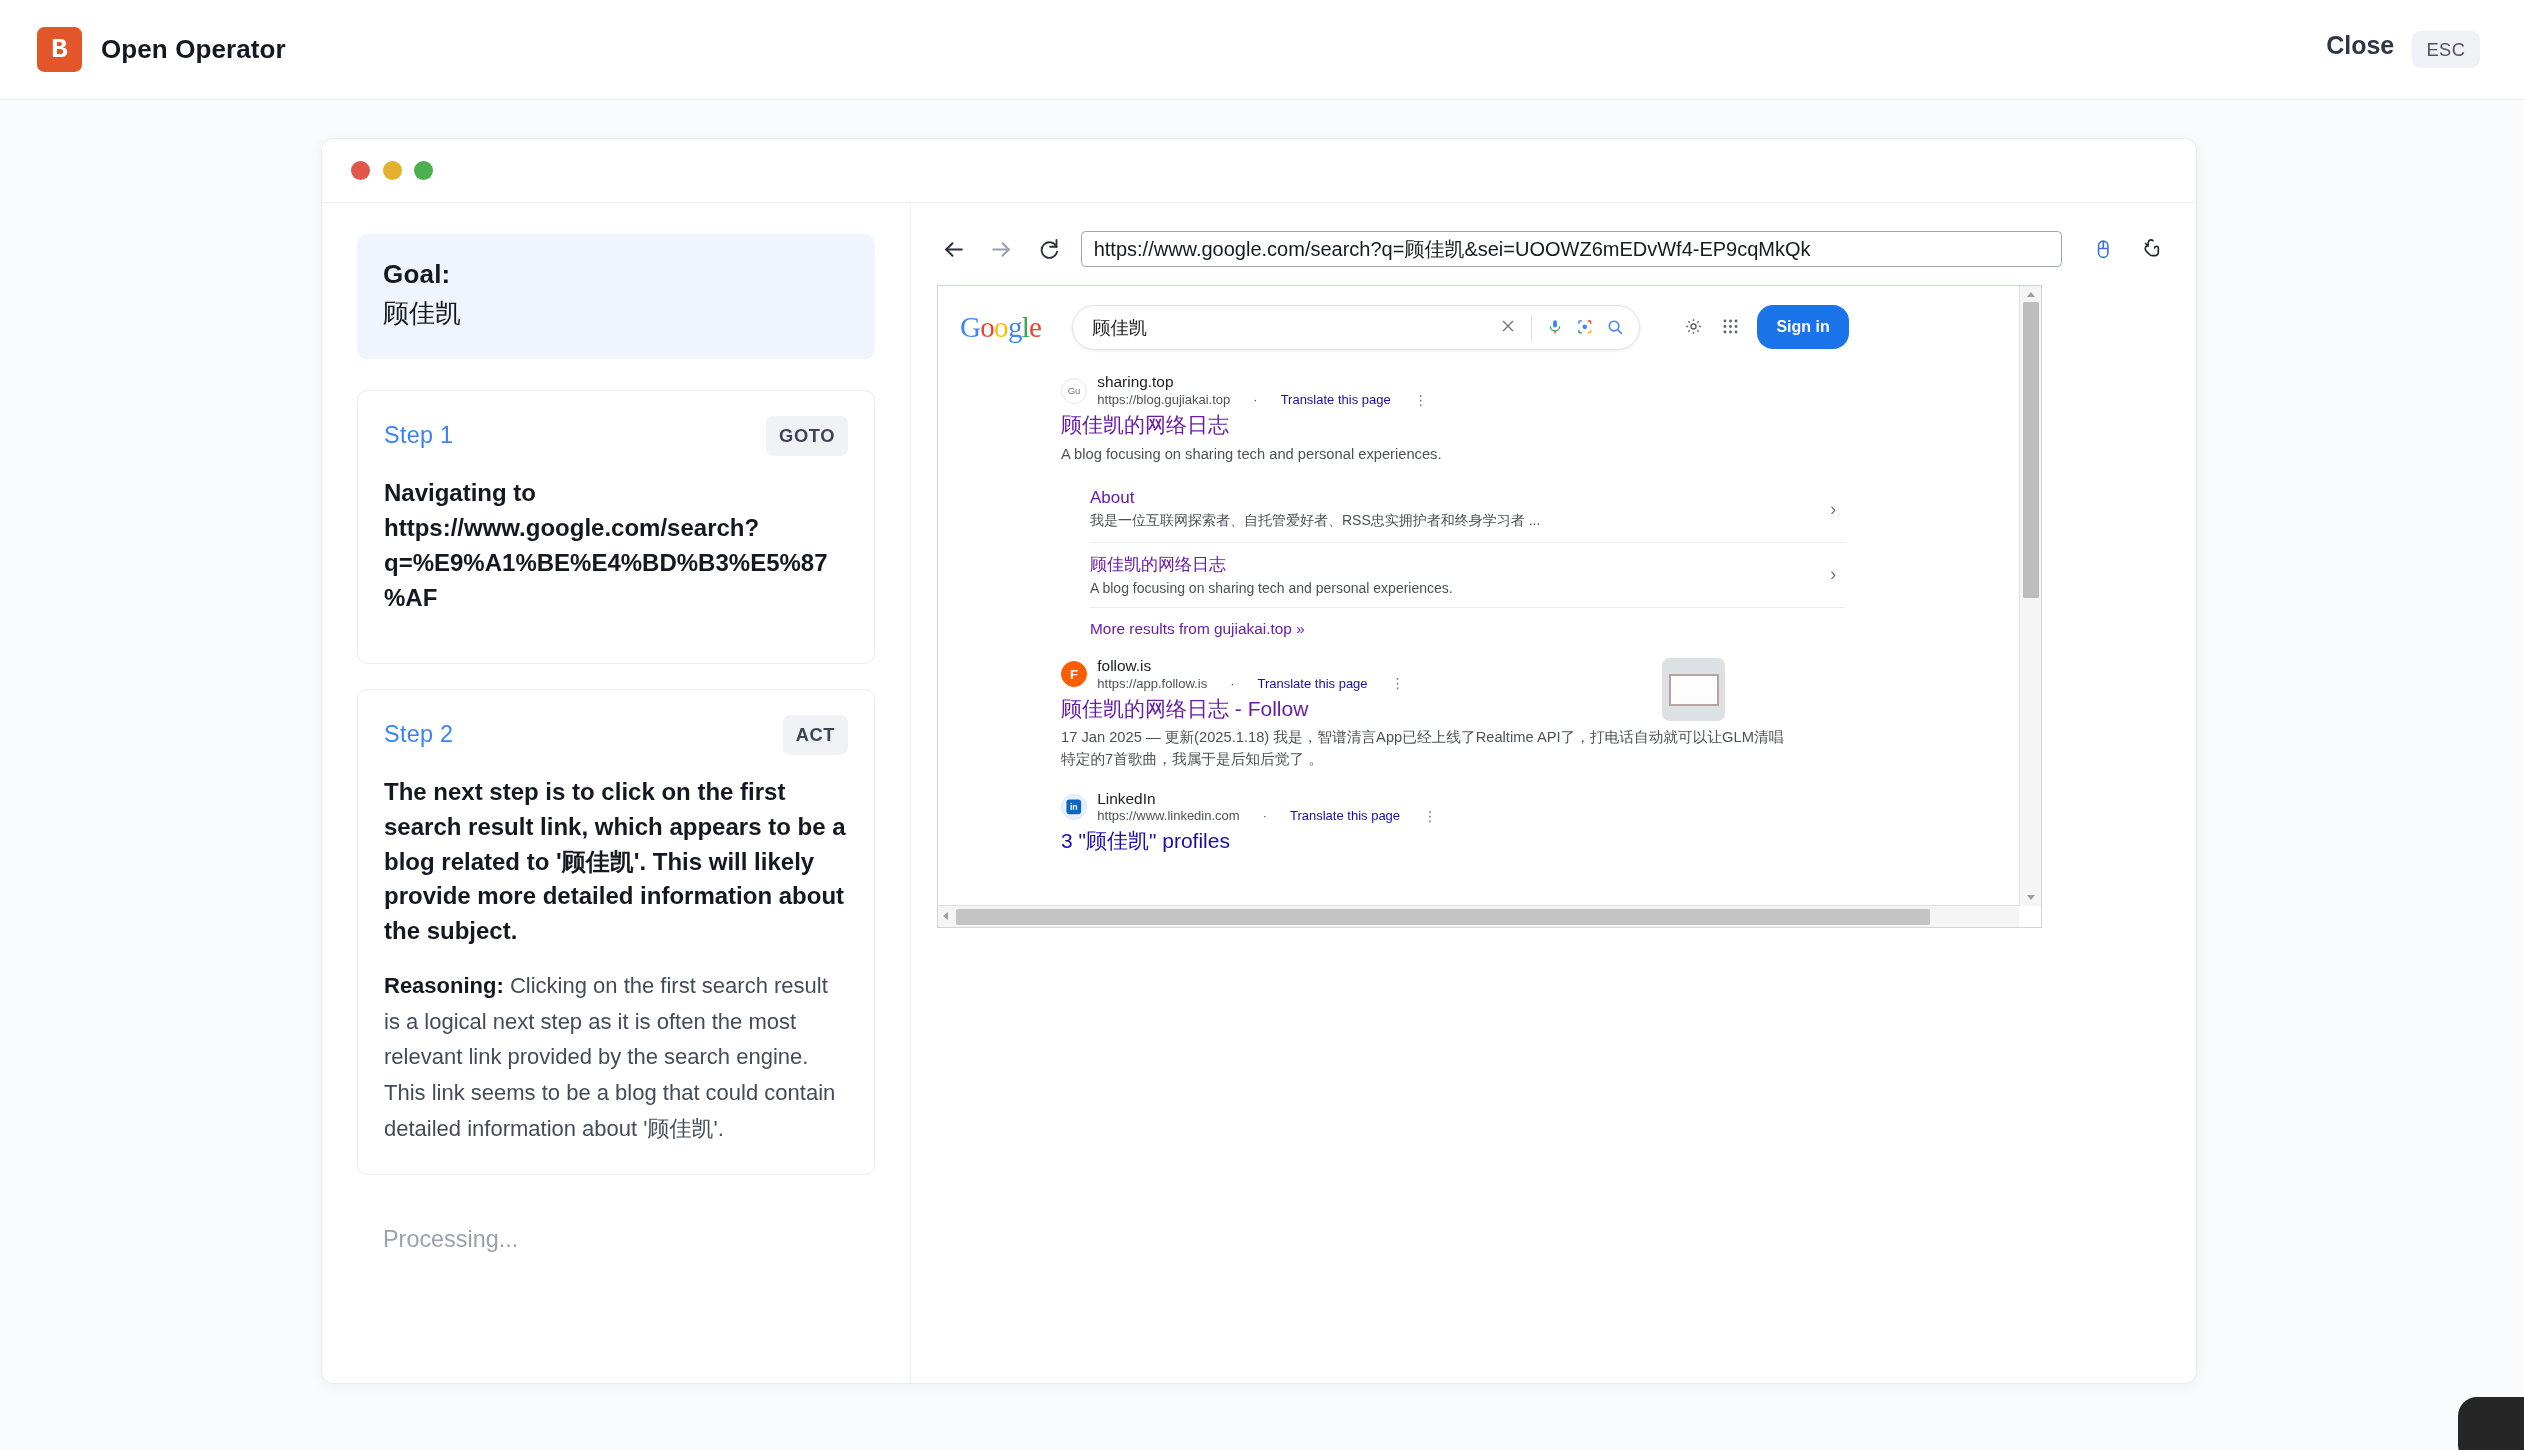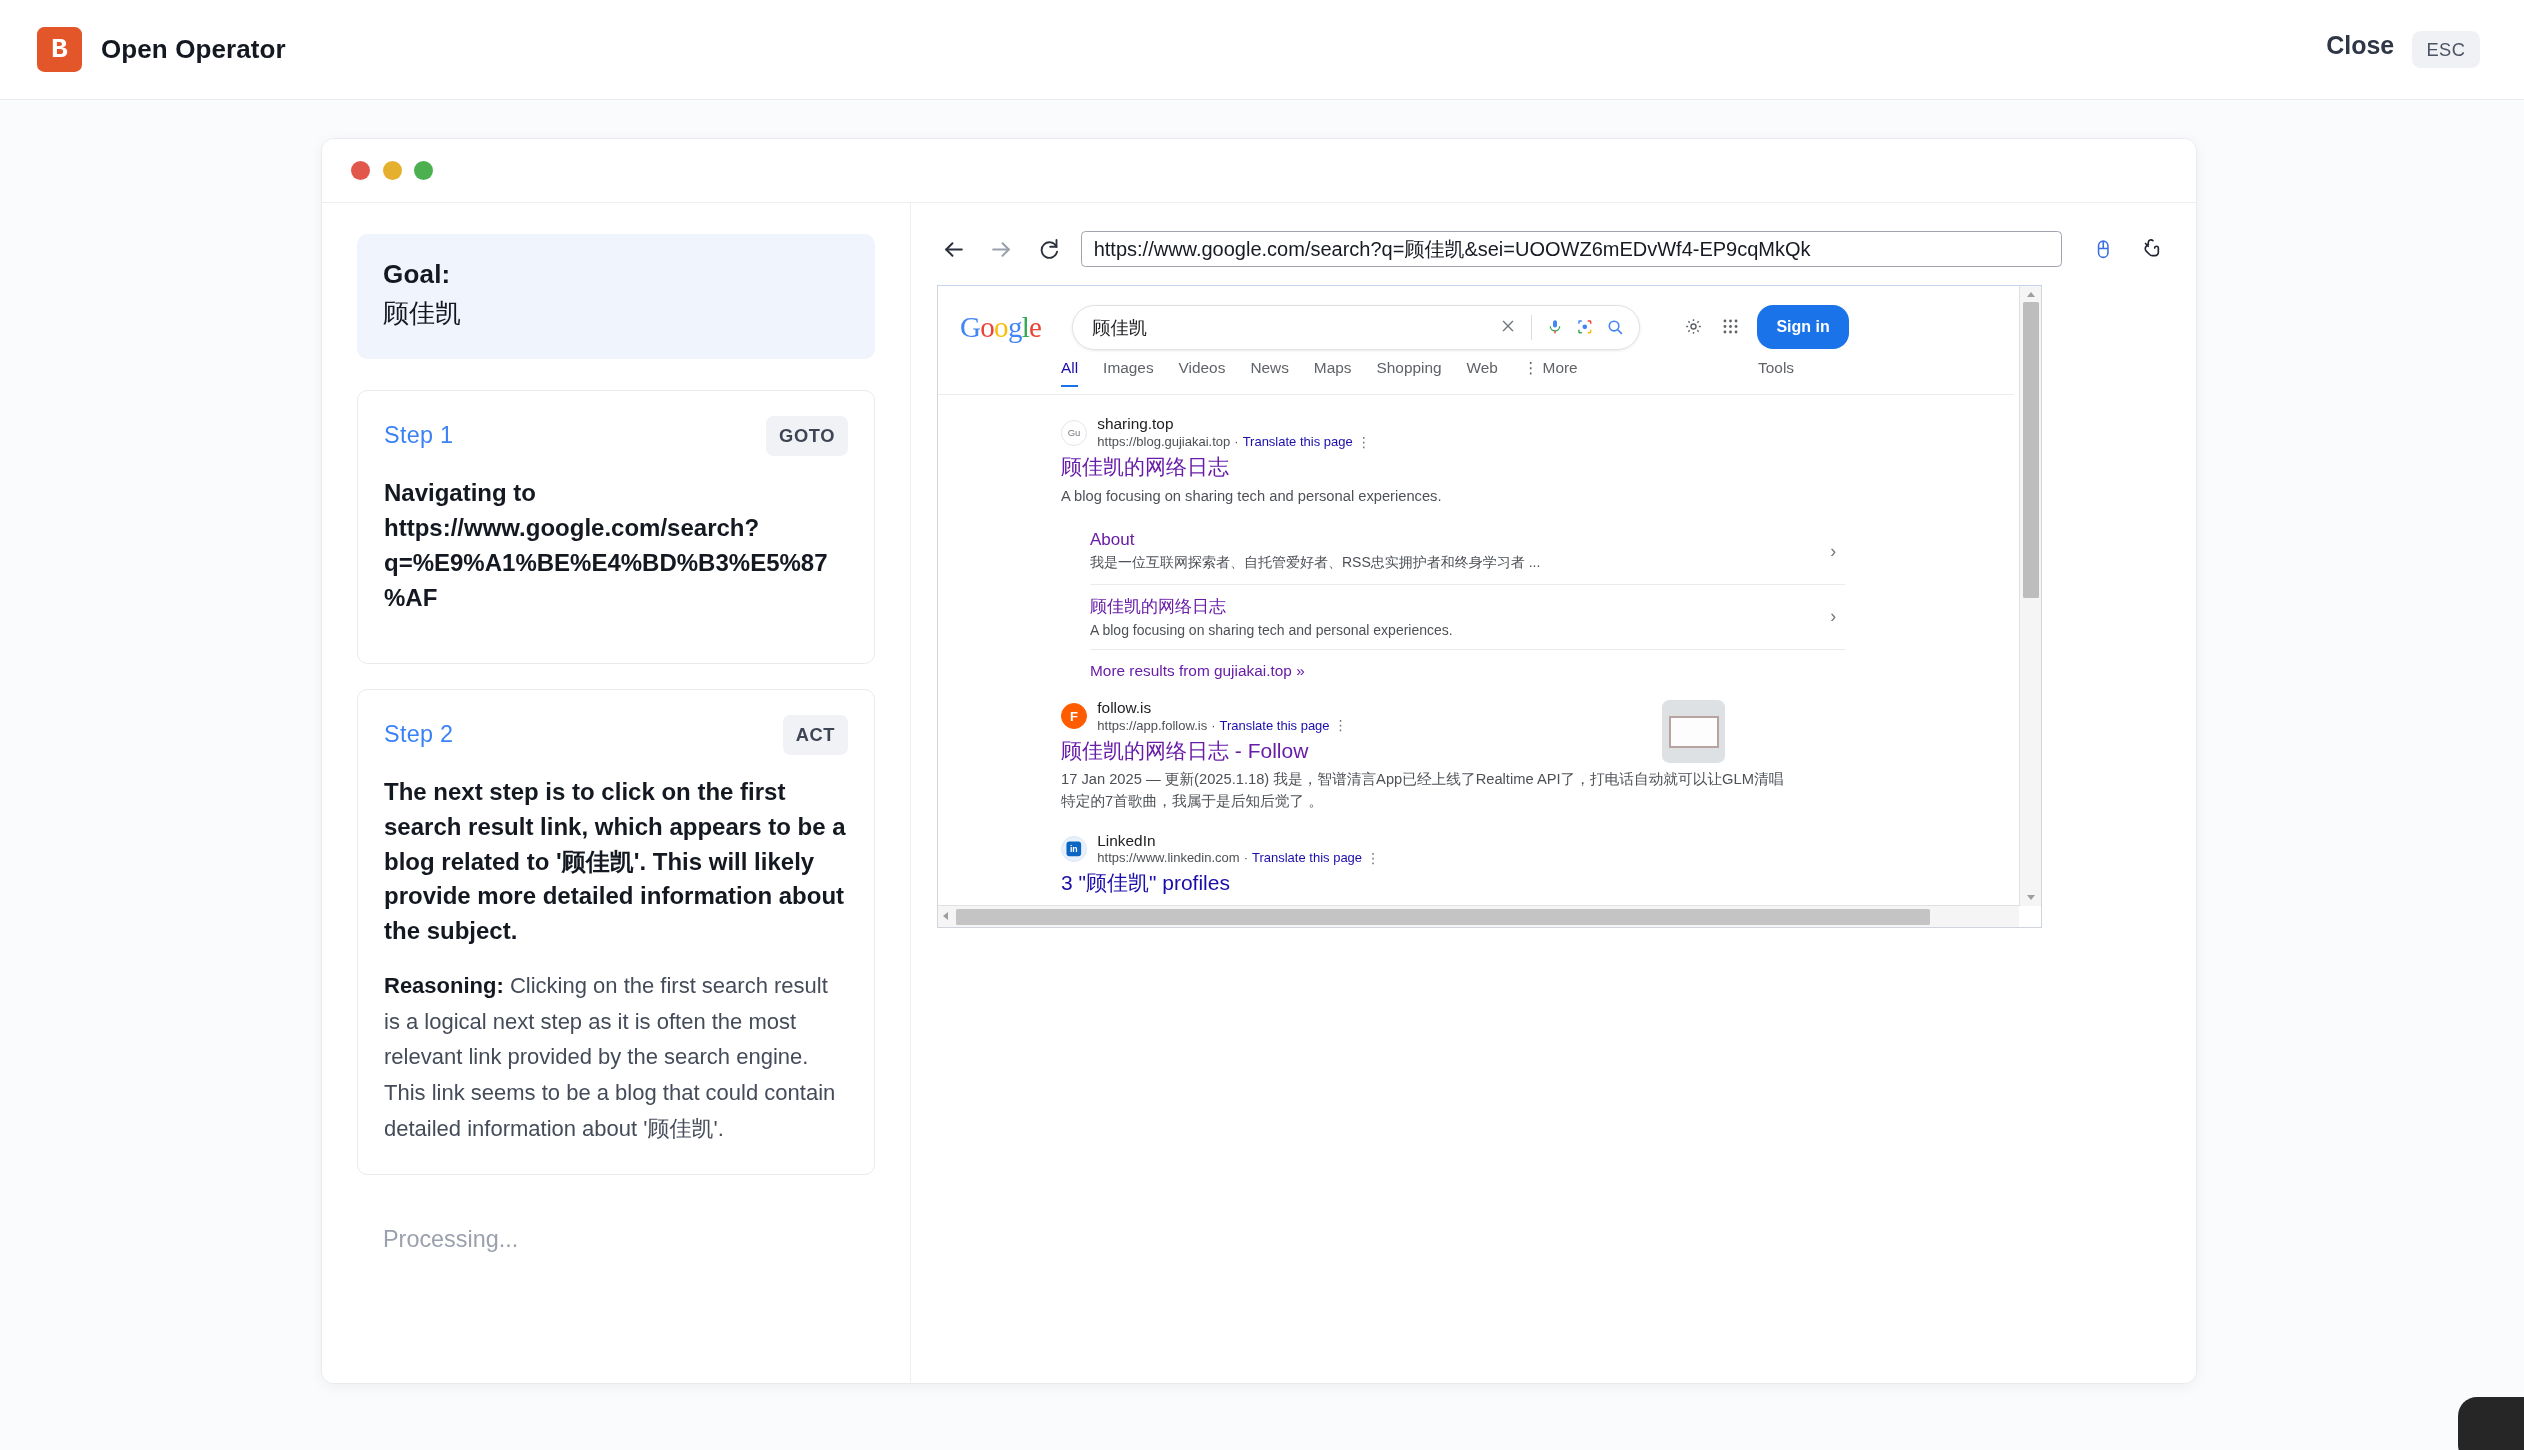--- a/index.html
+++ b/index.html
@@ -237,21 +237,21 @@
   .res-head { display: flex; align-items: center; gap: 10.3px; }
   .favicon {
     width: 26px; height: 26px; border-radius: 50%;
     display: flex; align-items: center; justify-content: center;
     font-size: 9.5px; color: #70757a;
     border: 0.7px solid #e4e6ea; background: #fff; flex: none;
   }
   .favicon.follow { background: #ff5c00; border-color: #ff5c00; color:#fff; font-weight:700; font-size:13px;}
   .favicon.li { background: #e8f0fb; border-color:#dce7f7; }
   .res-site { font-size: 15.4px; color: #202124; line-height: 1.2; }
-  .res-url { font-size: 13px; color: #4d5156; display: flex; align-items: center; gap: 4px; }
+  .res-url { font-size: 13px; color: #4d5156; display: flex; align-items: center; gap: 23px; }
   .res-url .xl { color: #1a0dab; }
   .kebab { color:#70757a; letter-spacing: -0.7px; font-size: 14px; }
   .res-title { font-size: 21px; color: #681da8; margin-top: 4.4px; line-height: 1.25; }
   .res-title.blue { color: #1a0dab; }
   .res-snip { font-size: 14.7px; color: #4d5156; line-height: 1.5; margin-top: 4.4px; width: 733px; }
 
   .sitelinks { margin: 10.3px 0 7.3px 29px; width: 755px; }
   .sl {
     border-bottom: 0.7px solid #ebebeb;
     padding: 10.3px 0 11.7px 0;
@@ -454,31 +454,20 @@
                     <circle cx="19" cy="12" r="1.8"></circle>
                     <circle cx="5" cy="19" r="1.8"></circle>
                     <circle cx="12" cy="19" r="1.8"></circle>
                     <circle cx="19" cy="19" r="1.8"></circle>
                   </svg>
               </span>
               <div class="g-signin">Sign in</div>
             </div>
           </div>
 
-          <div class="g-tabs">
-            <div class="g-tab active">All</div>
-            <div class="g-tab">Images</div>
-            <div class="g-tab">Videos</div>
-            <div class="g-tab">News</div>
-            <div class="g-tab">Maps</div>
-            <div class="g-tab">Shopping</div>
-            <div class="g-tab">Web</div>
-            <div class="g-tab">⋮ <span>More</span></div>
-            <div class="g-tools">Tools</div>
-          </div>
 
           <div class="results">
 
             <div class="result">
               <div class="res-head">
                 <div class="favicon">Gu</div>
                 <div>
                   <div class="res-site">sharing.top</div>
                   <div class="res-url">
                     <span>https://blog.gujiakai.top</span>

